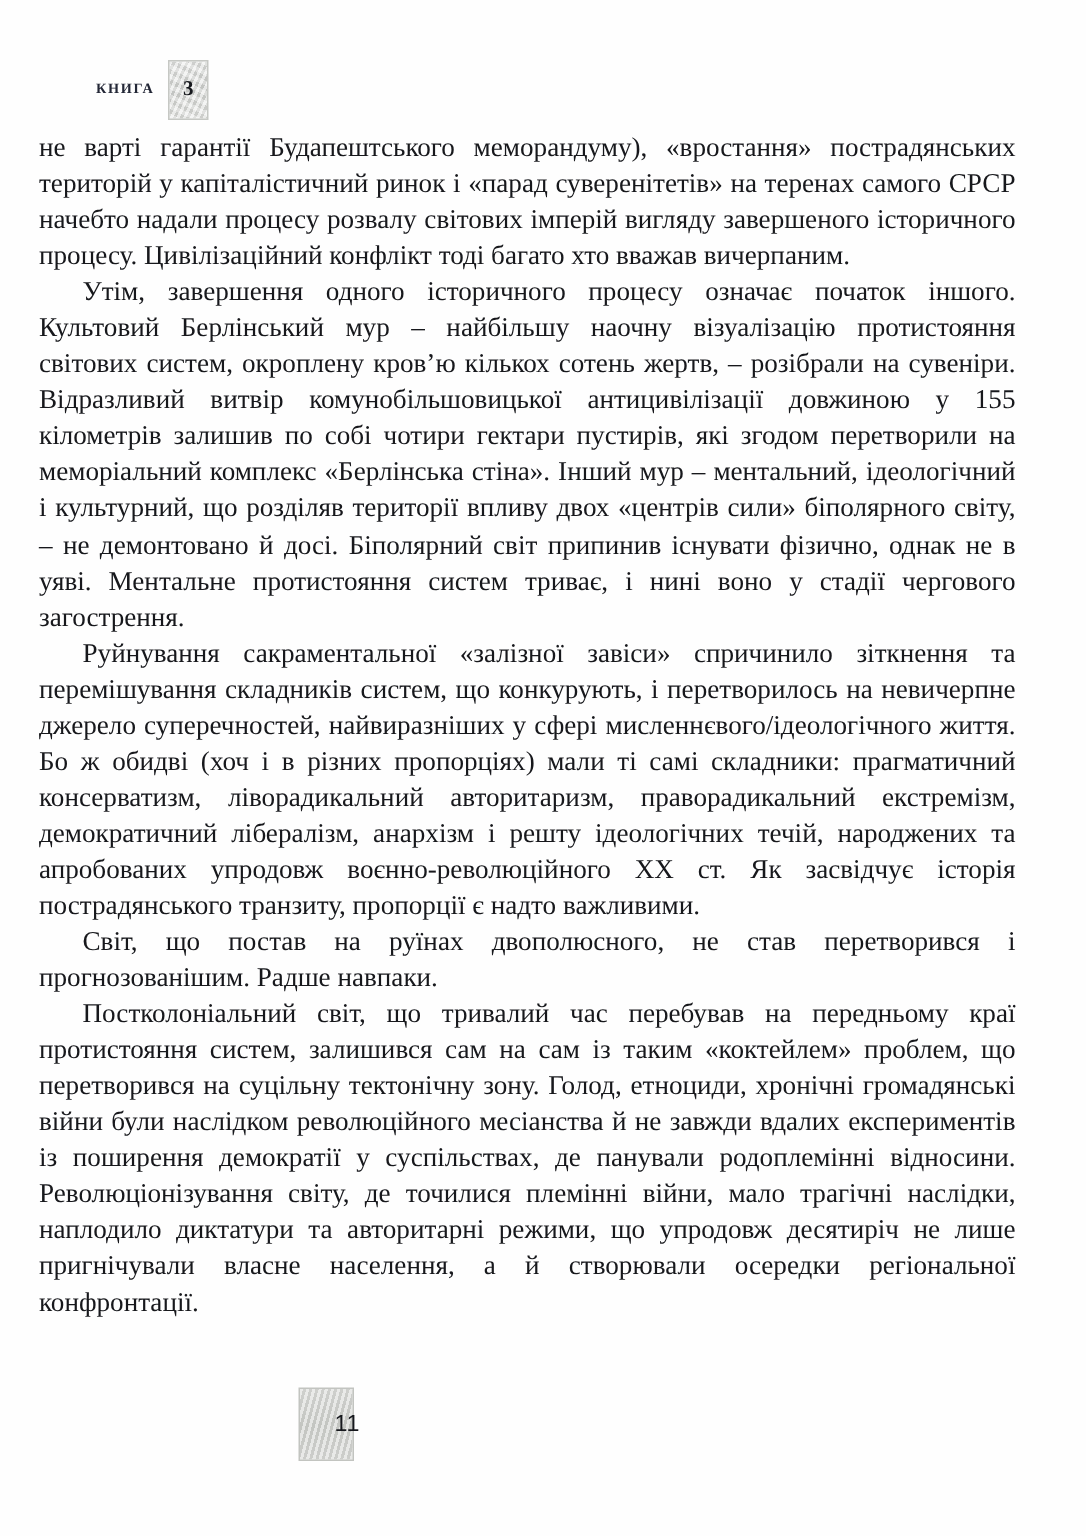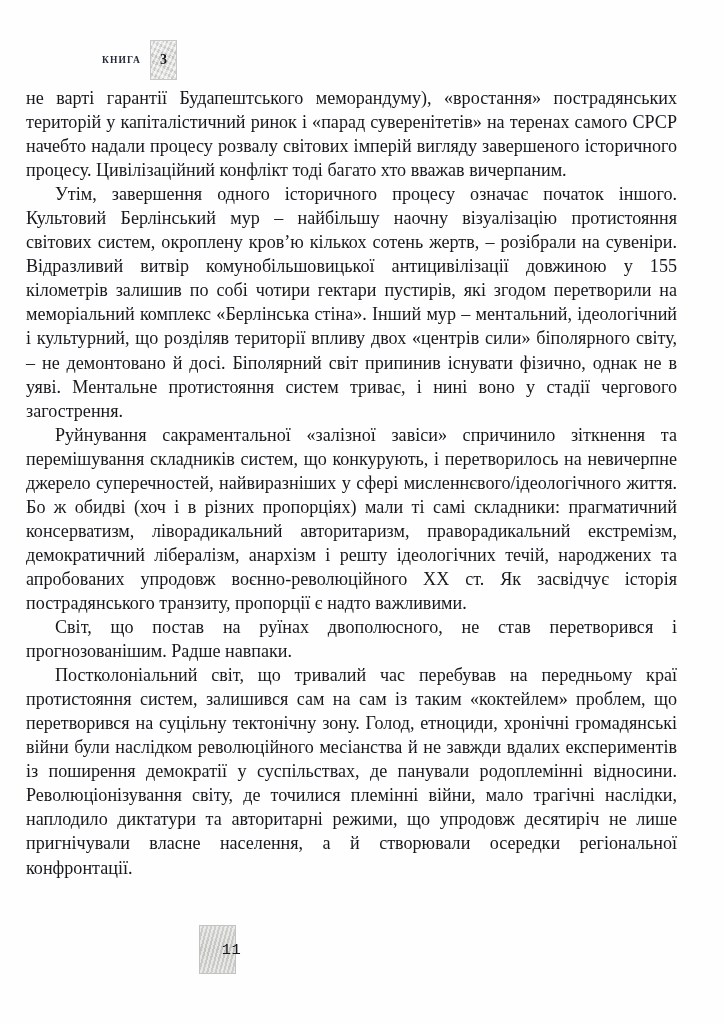--- a/index.html
+++ b/index.html
@@ -26,21 +26,21 @@
   
   .running-head {
     position: absolute;
     top: 40px;
     left: 0;
     right: 0;
     height: 40px;
     display: flex;
     align-items: center;
     justify-content: flex-start;
-    padding-left: 102px;
+    padding-left: 64px;
   }
   .rh-book-label {
     font-family: "Liberation Serif", "DejaVu Serif", serif;
     font-size: 9.5px;
     font-weight: 700;
     letter-spacing: 1.1px;
     color: #232736;
     text-transform: uppercase;
     white-space: nowrap;
   }
@@ -106,21 +106,21 @@
     background:
       repeating-linear-gradient(105deg, rgba(255,255,255,0.5) 0 2px, rgba(0,0,0,0.03) 2px 4px),
       linear-gradient(175deg, #d6d7d4 0%, #c9cbc7 50%, #d4d5d2 100%);
     border: 1px solid #c2c4c0;
     box-sizing: border-box;
     display: flex;
     align-items: center;
     justify-content: center;
   }
   .folio-num {
-    font-family: Liberation Mono, monospace;
+    font-family: Liberation Sans, sans-serif;
     font-size: 15.5px;
     font-weight: 400;
     color: #16181d;
     letter-spacing: 0.4px;
     padding-left: 28px;
   }
 </style>
 </head>
 <body>
 

